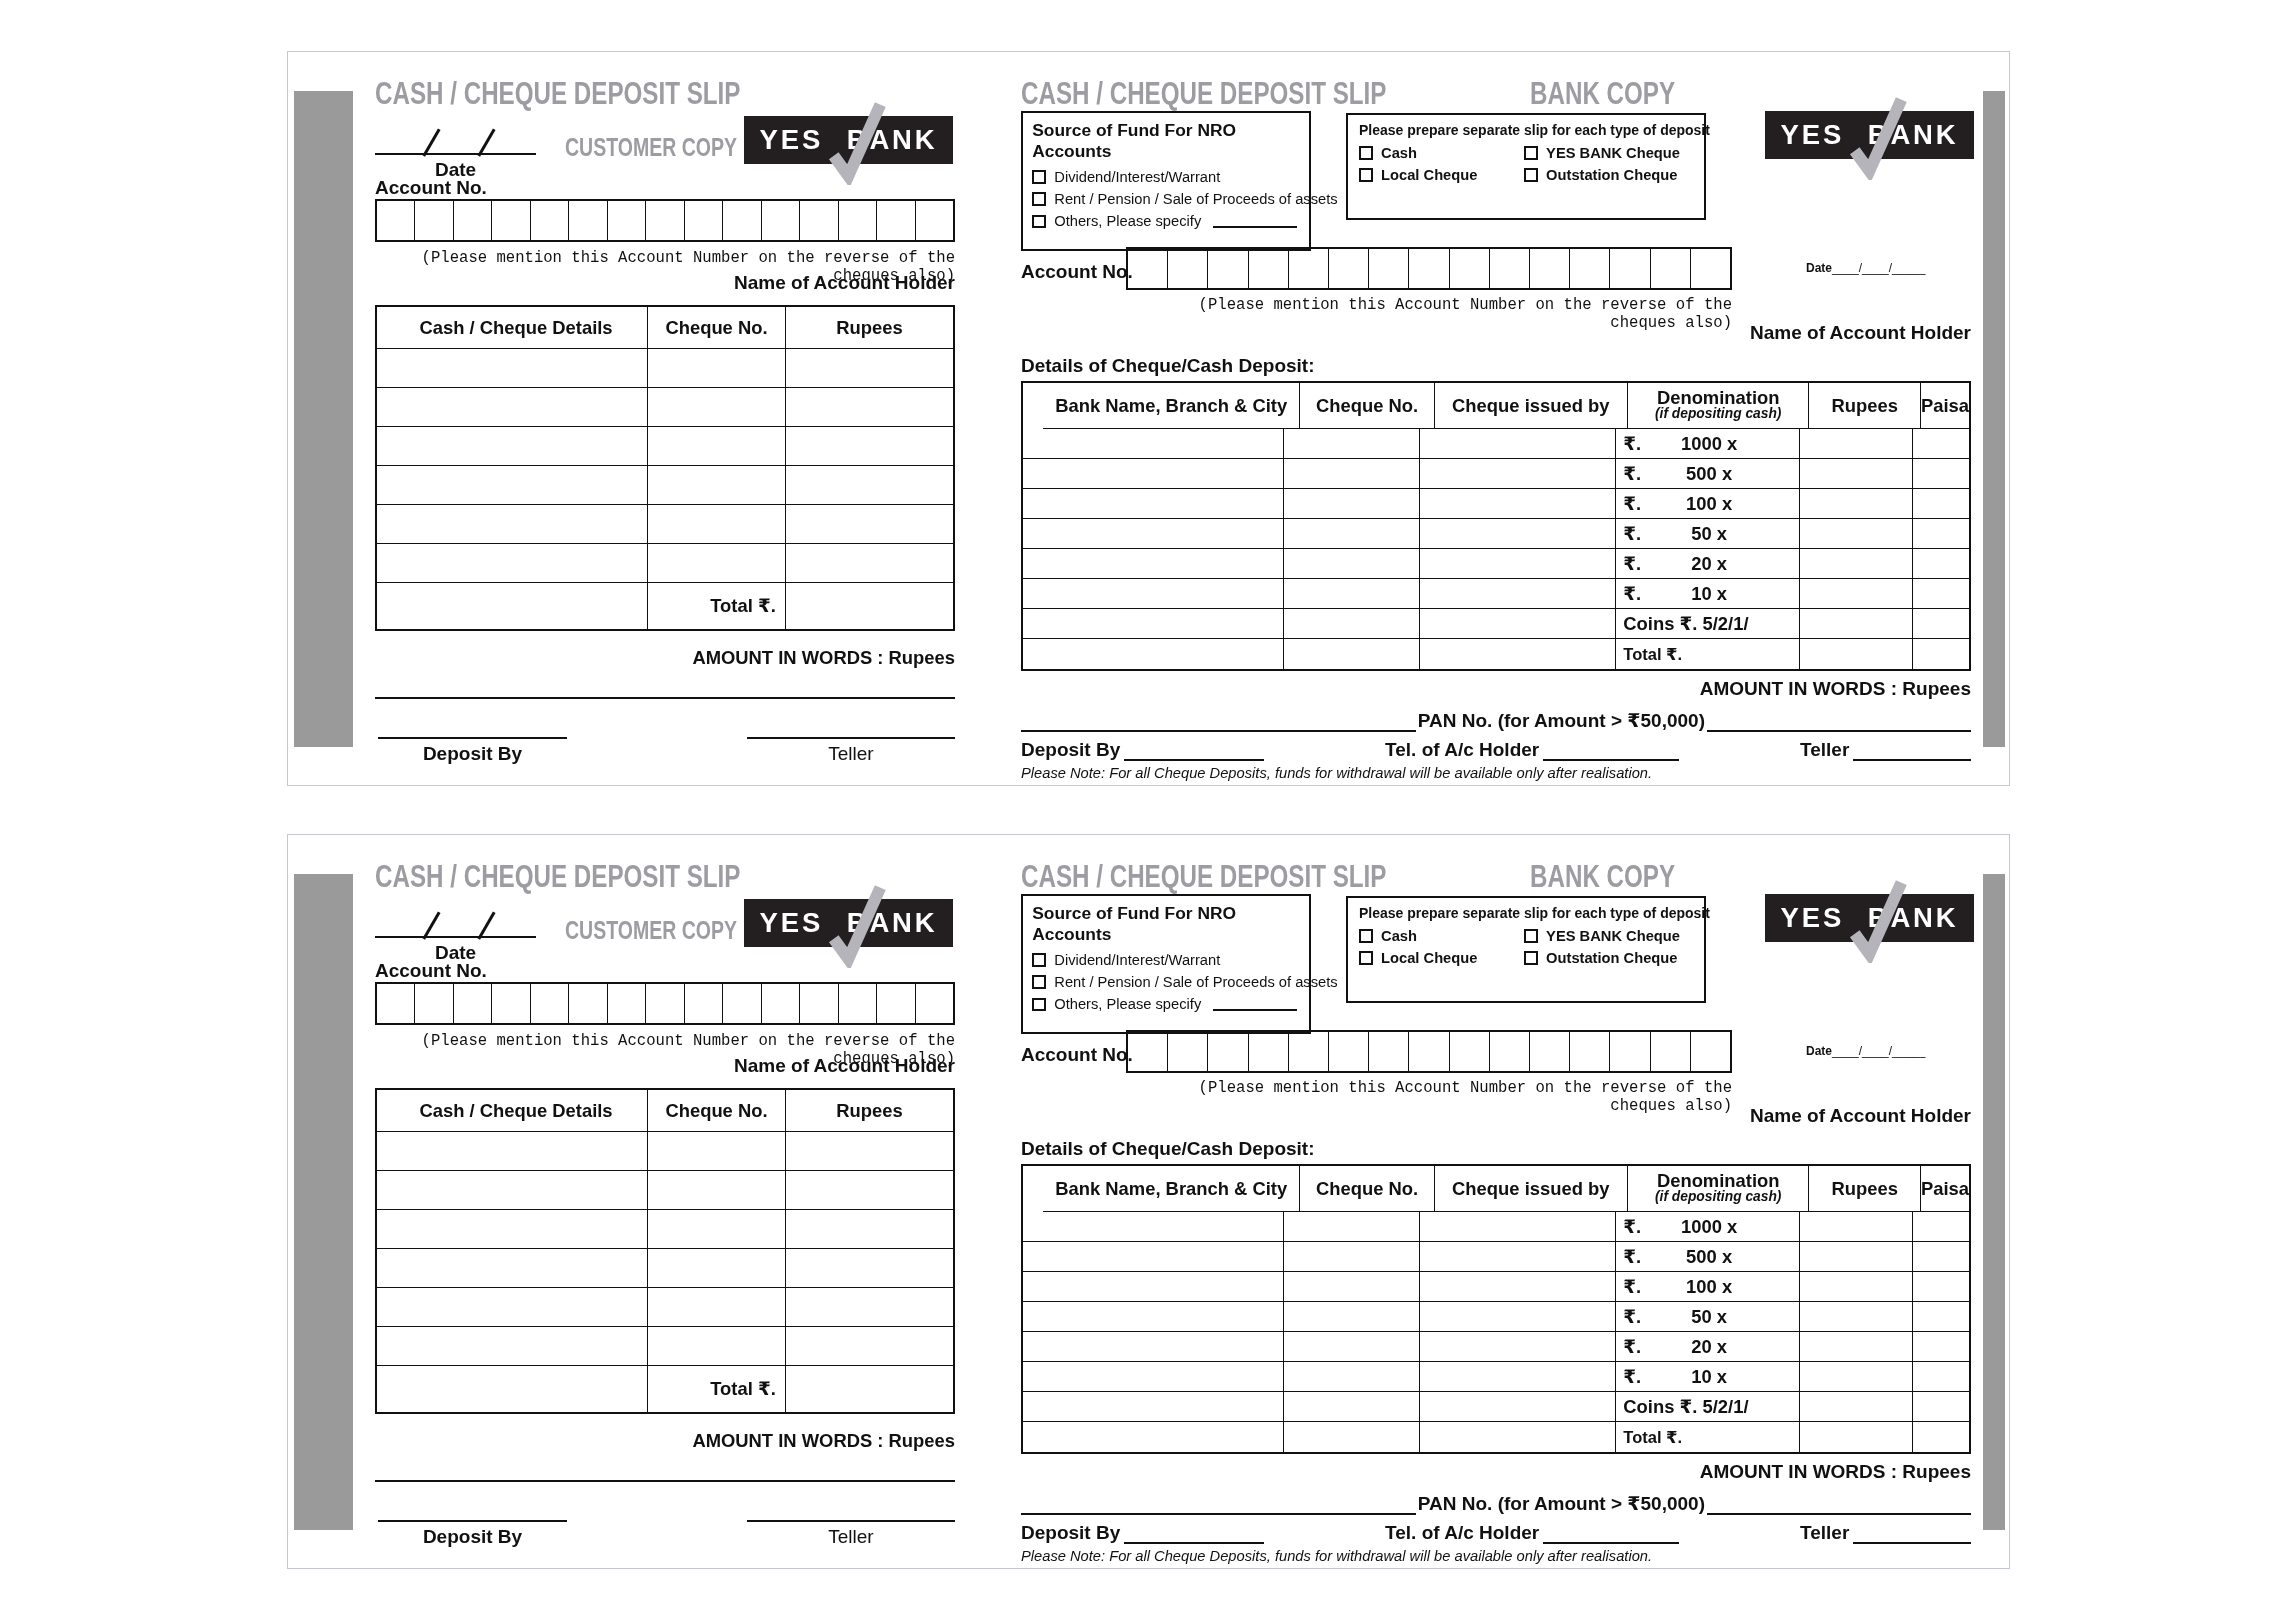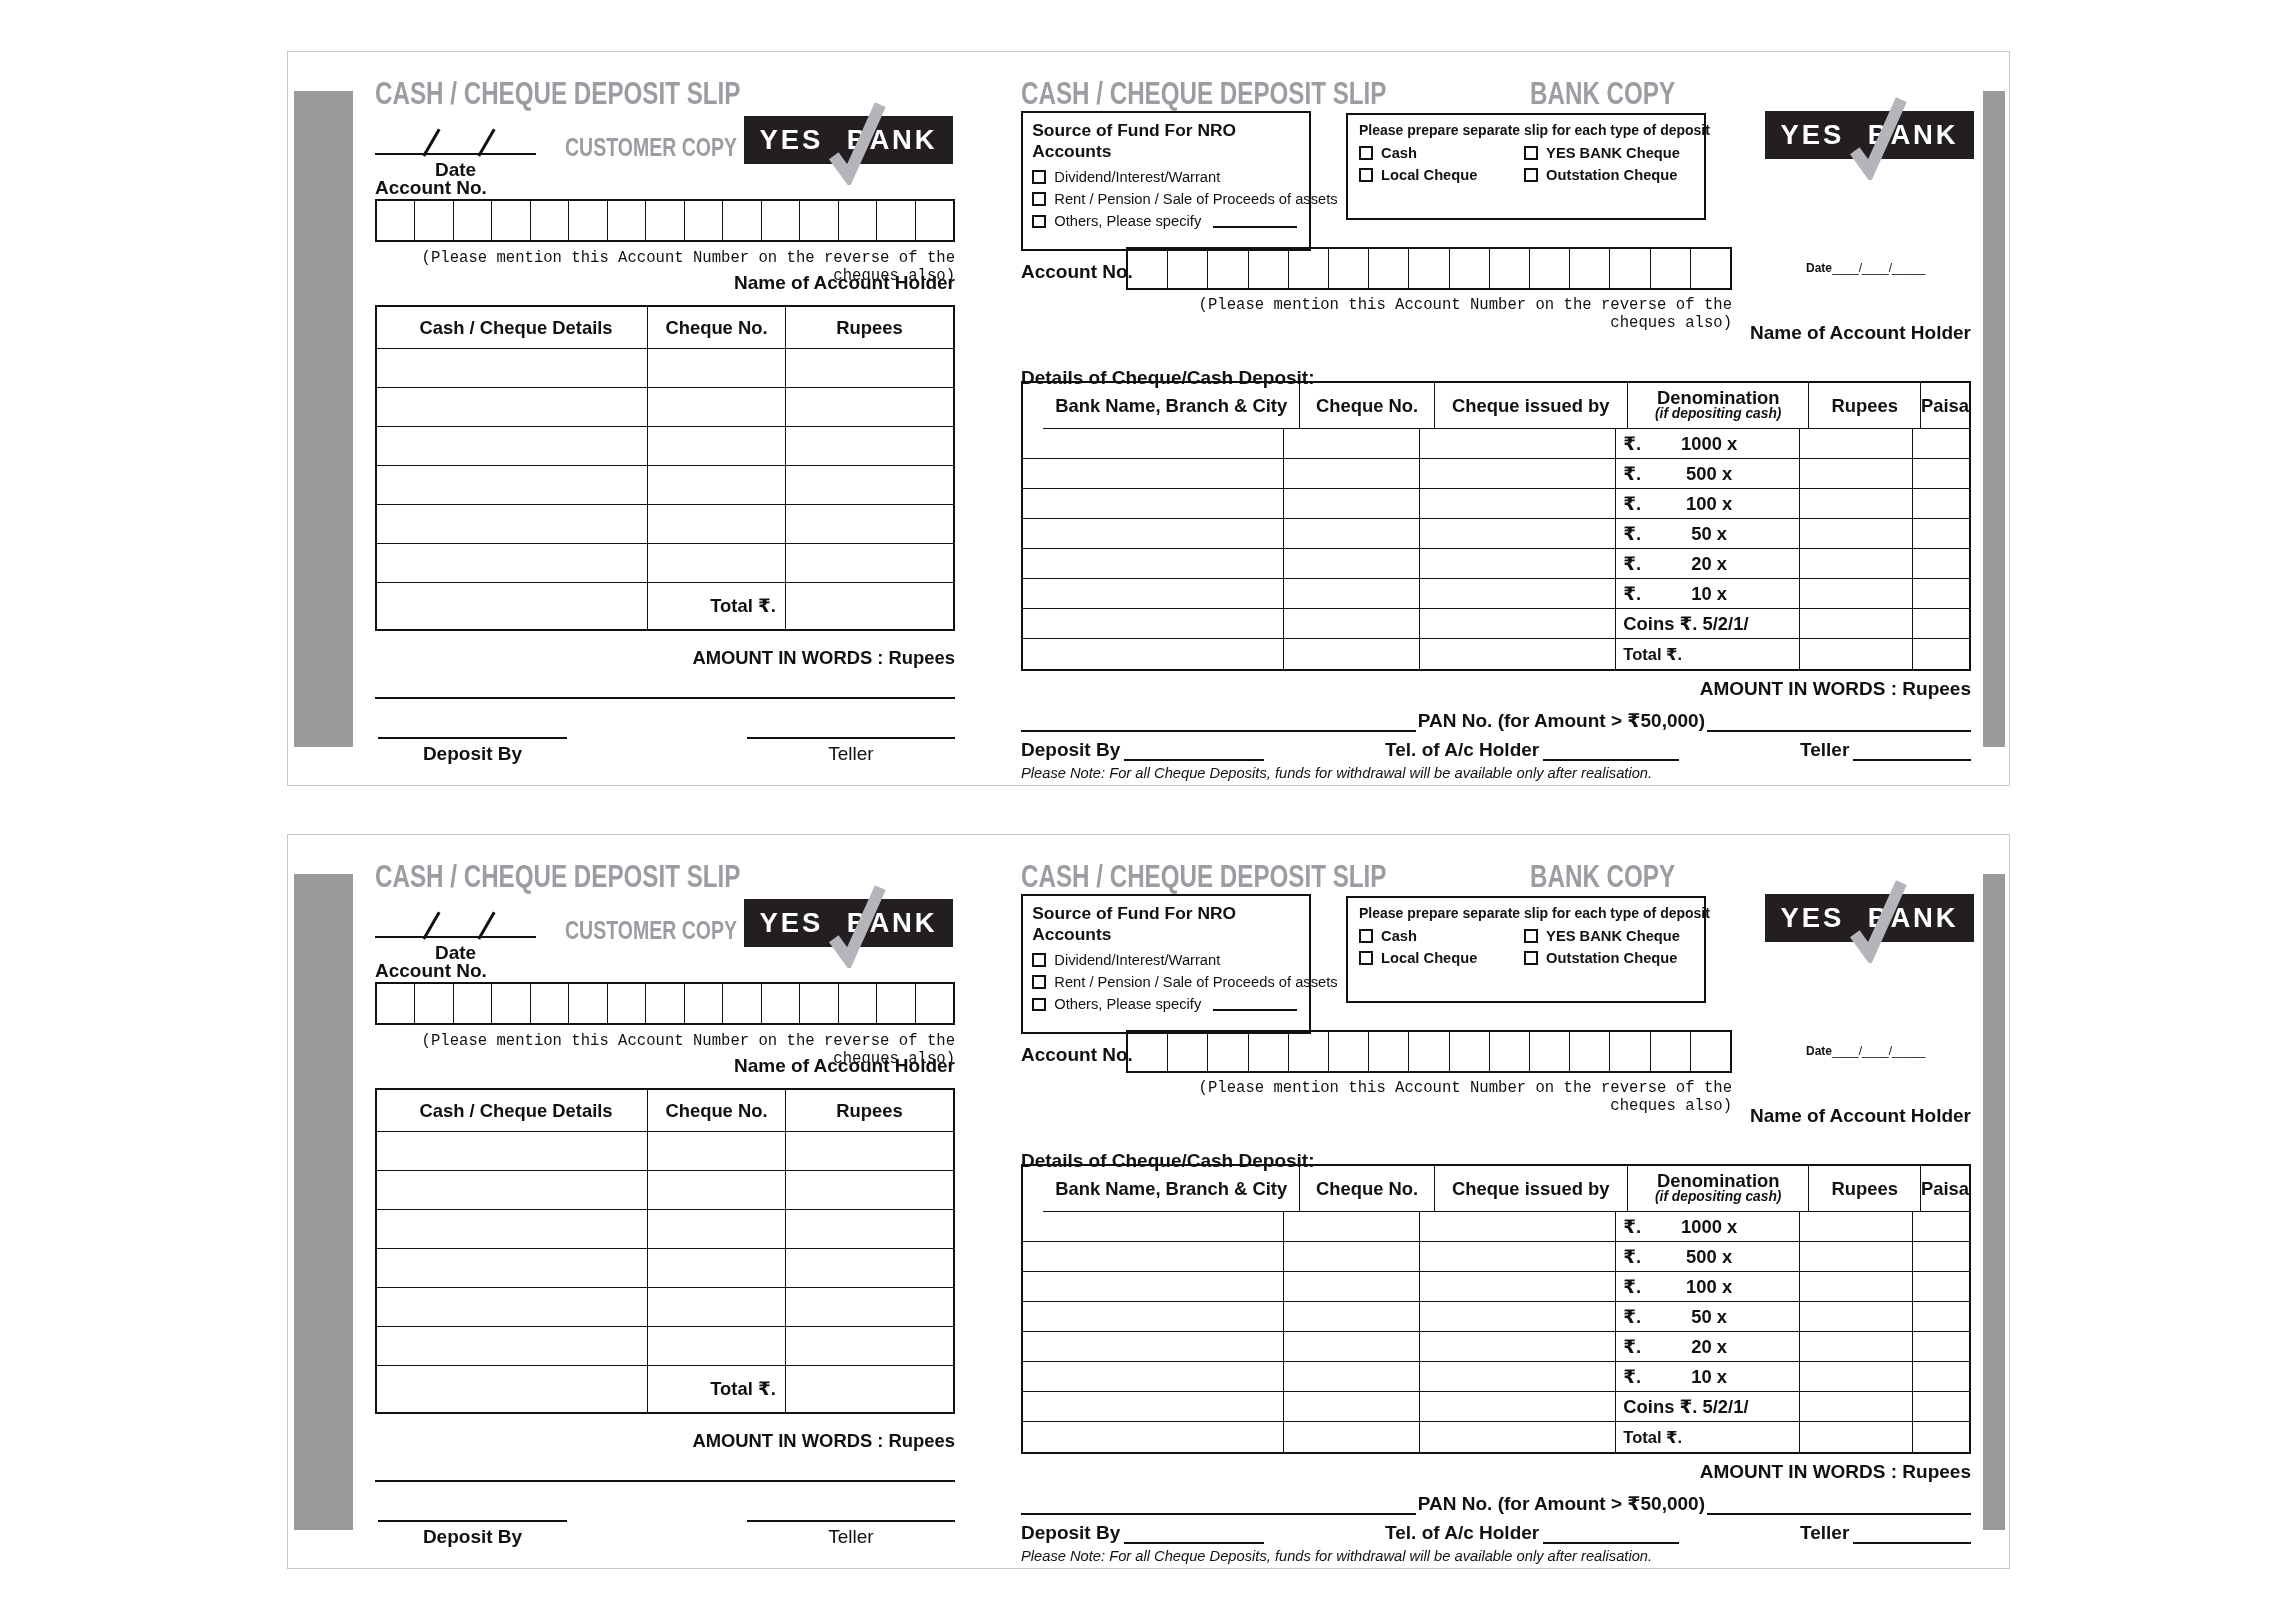--- a/index.html
+++ b/index.html
@@ -91,21 +91,21 @@
   .box-title  { font-weight:bold; font-size:17.4px; }
   .box-title2 { font-weight:bold; font-size:14px; white-space:nowrap; }
   .opt { display:flex; align-items:center; gap:8.3px; margin-top:6.4px; font-size:14.7px;
          white-space:nowrap; }
   .cb { width:13.8px; height:13.8px; border:2.3px solid #111; flex:none; box-sizing:border-box; }
   .ospec { width:84px; height:11px; margin-left:3.7px; border-bottom:2.8px solid #111; }
   .tgrid { display:grid; grid-template-columns:158px 1fr; column-gap:7px;font-weight:bold; }
 
   .bc-date { position:absolute; left:1502px; top:209px; font-size:12px; white-space:nowrap;margin-left:16px; }
   .bc-date .dl { font-weight:bold; }
-  .bc-details { position:absolute; left:733px; top:315px; font-weight:bold; font-size:19px; }
+  .bc-details { position:absolute; left:733px; top:303px; font-weight:bold; font-size:19px; }
 
   
   .bc-table { position:absolute; left:733px; top:329px; width:950px; border:2.8px solid #111;
               box-sizing:border-box; }
   .bc-table .b1 { width:261px; } .bc-table .b2 { width:136px; } .bc-table .b3 { width:196px; }
   .bc-table .b4 { width:184px; } .bc-table .b5 { width:113px; } .bc-table .b6 { flex:1; }
   .bc-table > .tr { height:30px; }
   .bc-table > .th { height:46px;padding-left:20px; }
   .bc-table > .tr:not(:last-child) > .td { border-bottom:1.8px solid #111; }
   .denomh { display:flex; flex-direction:column; align-items:center; justify-content:center; }

